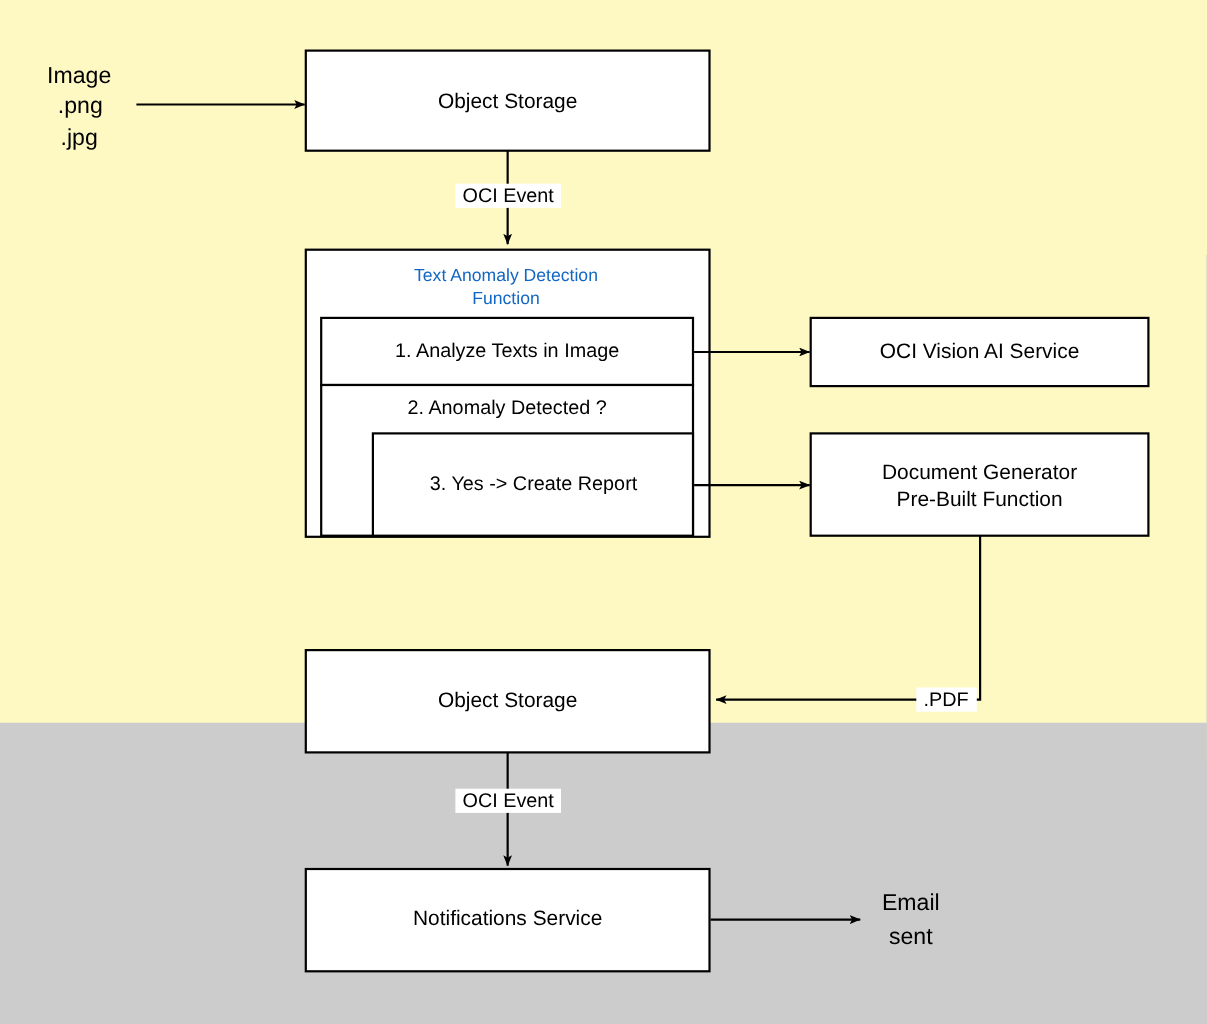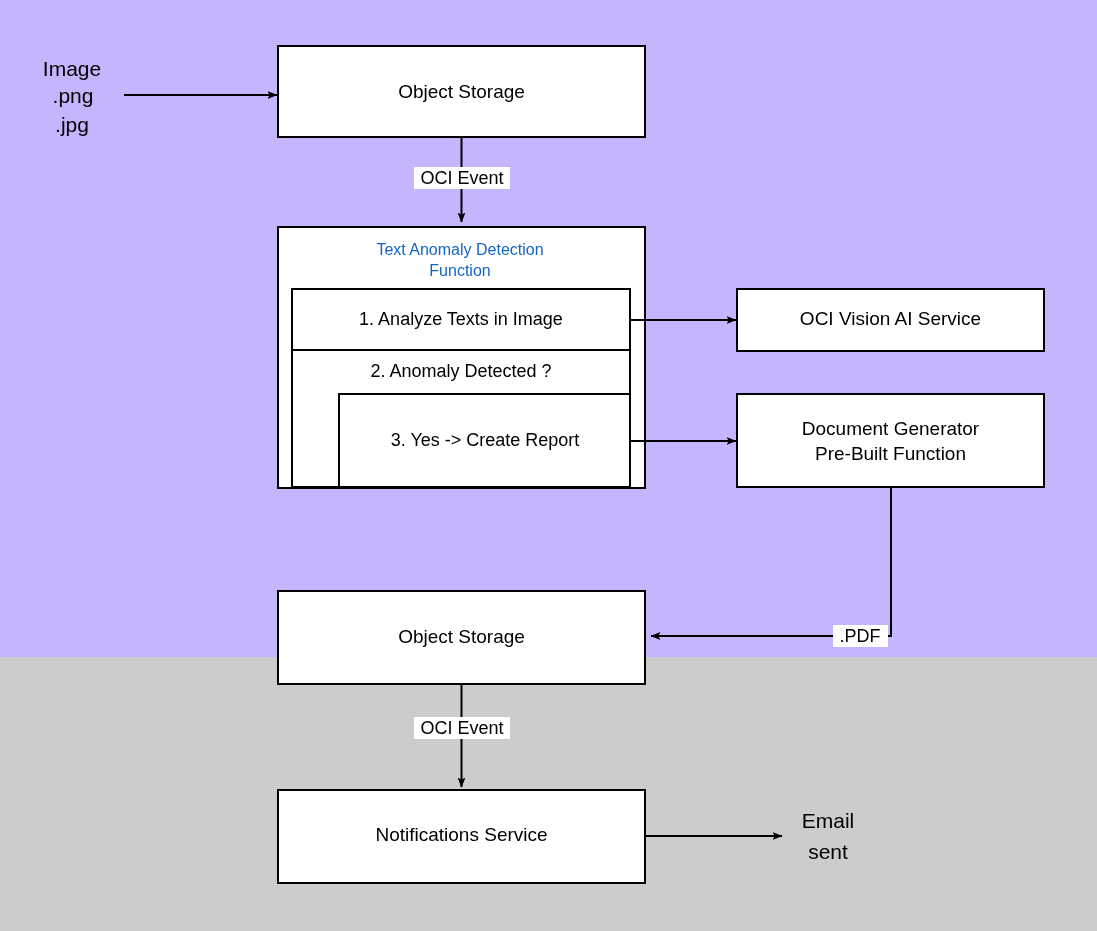--- a/index.html
+++ b/index.html
@@ -10,21 +10,21 @@
   body {
     width: 1097px;
     height: 931px;
     overflow: hidden;
     font-family: "Liberation Sans", sans-serif;
   }
   #diagram-root {
     position: relative;
     width: 1097px;
     height: 657px;
-    background: #c4b5fd;
+    background: #fef9c3;
   }
   svg.diagram {
     position: absolute;
     top: 0; left: 0;
     width: 1097px;
     height: 931px;
     display: block;
   }
   .node-box {
     fill: #ffffff;

